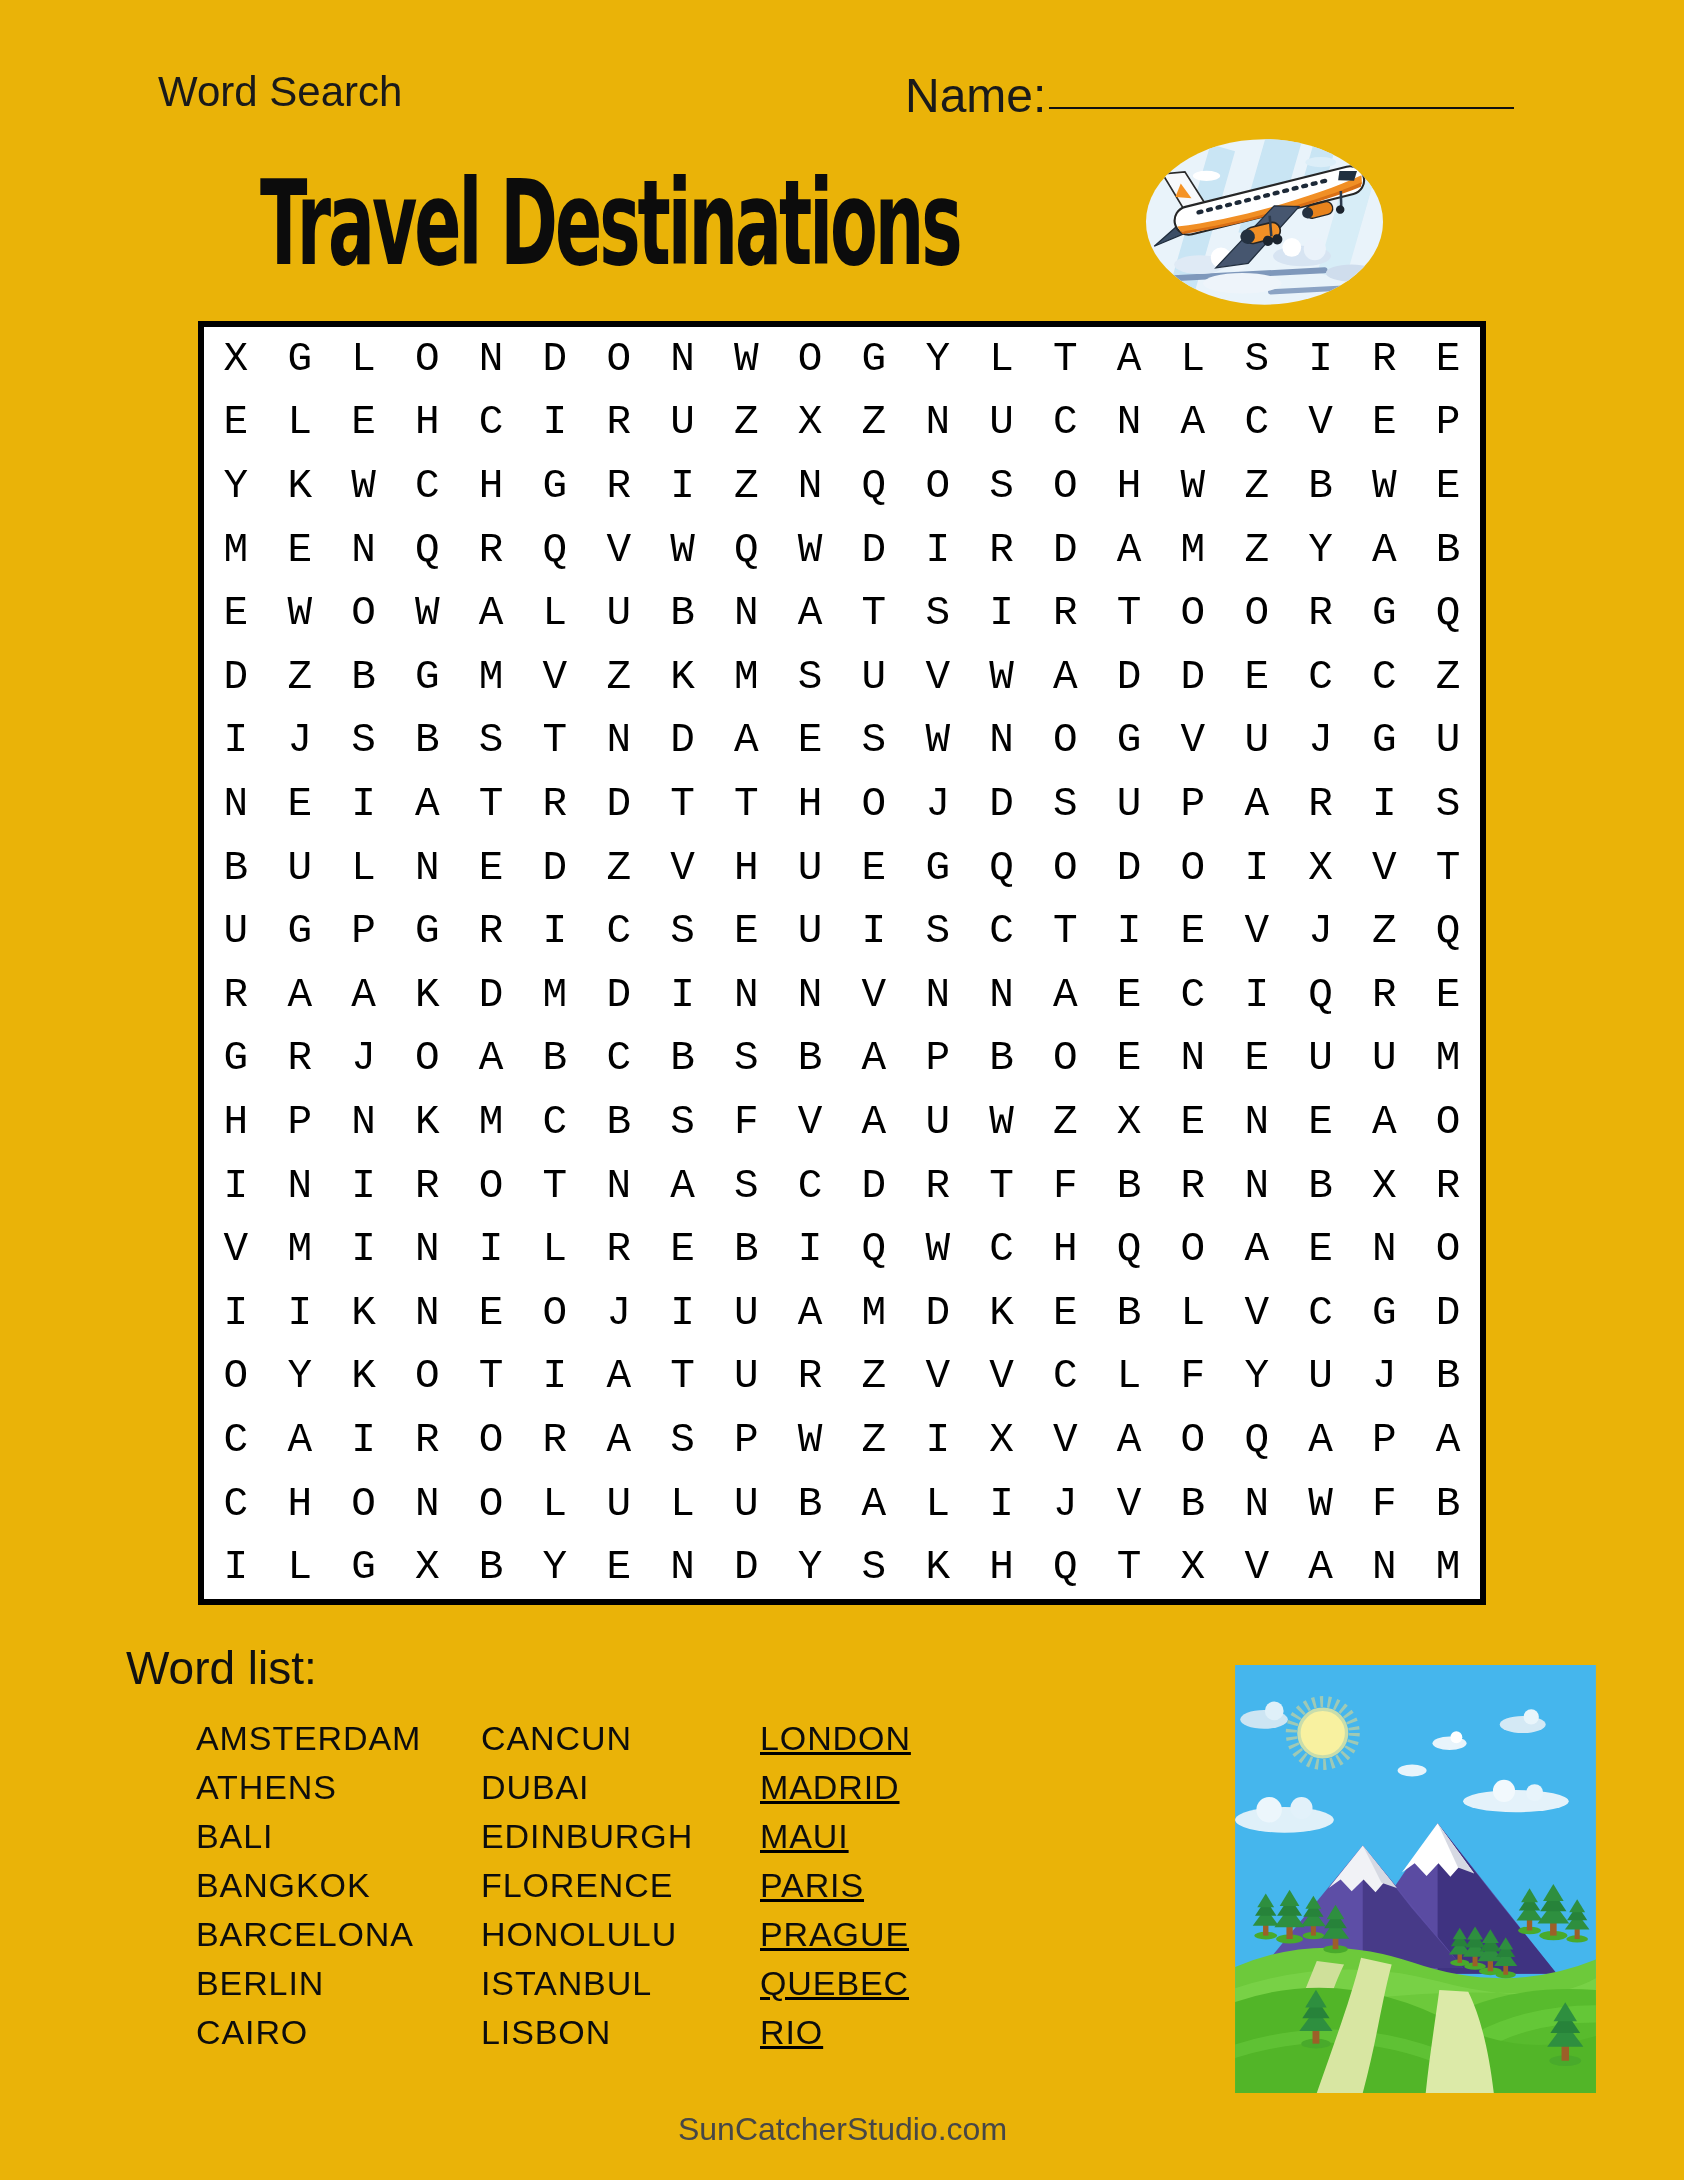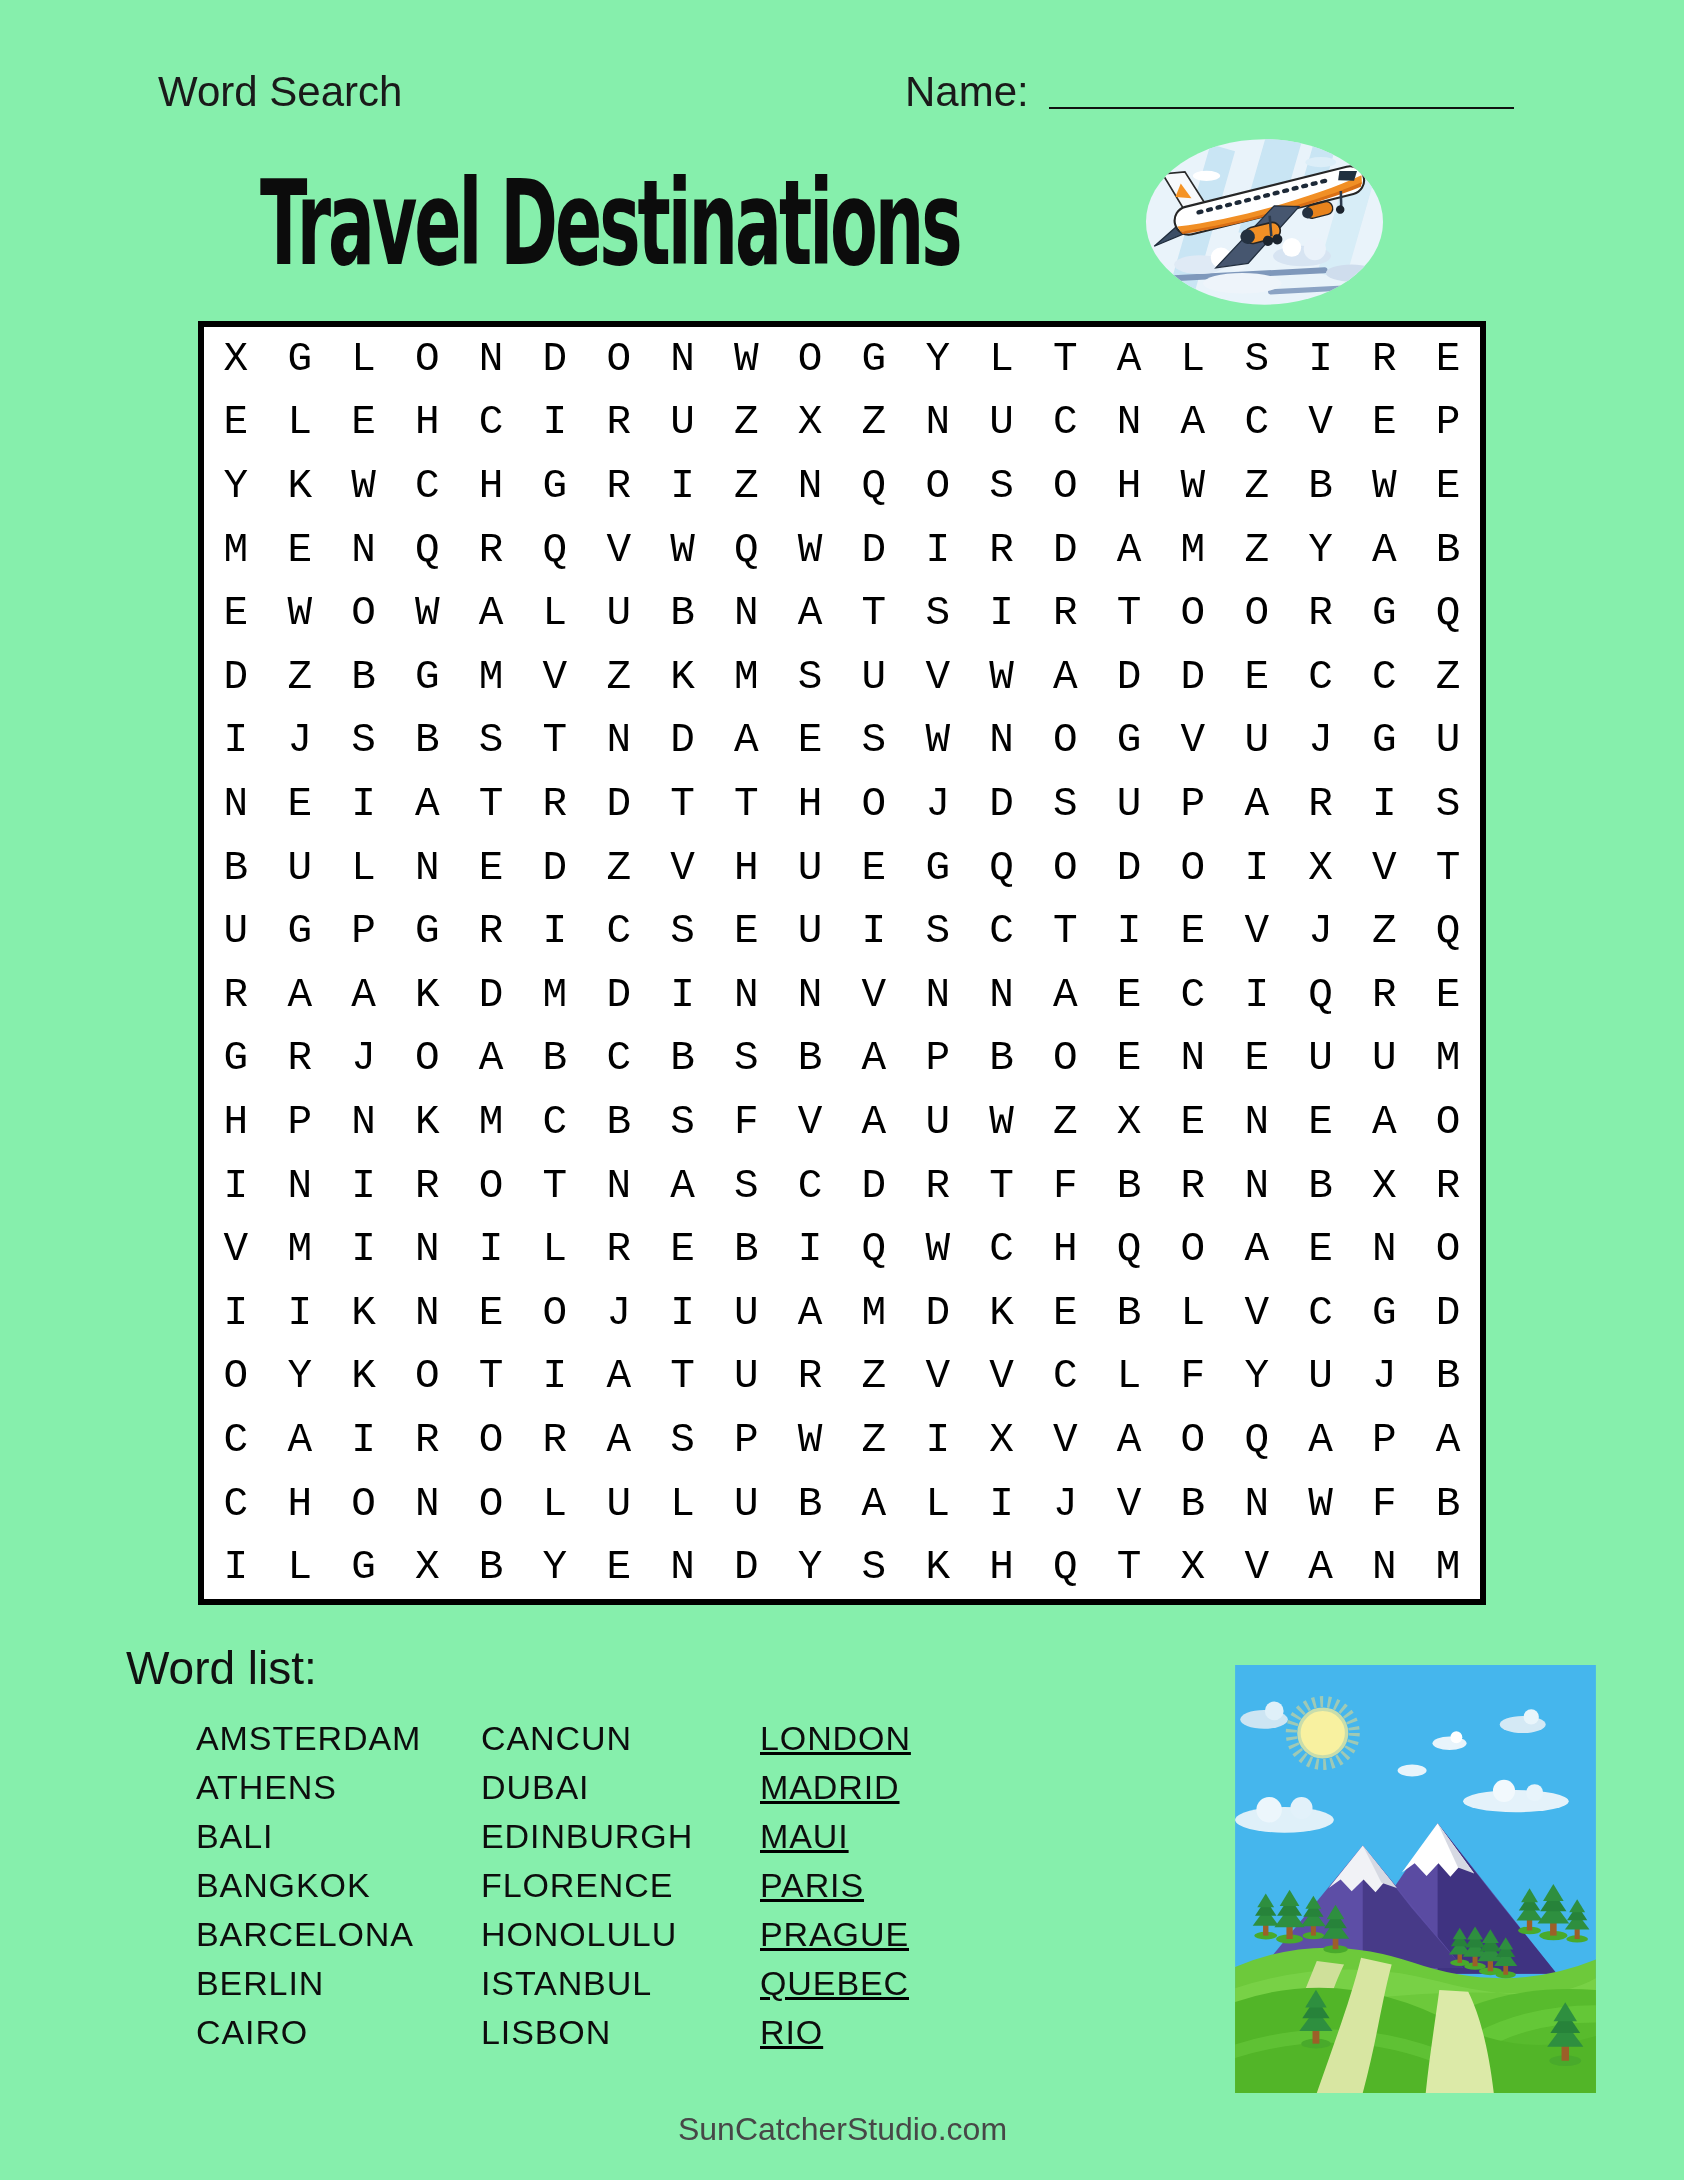--- a/index.html
+++ b/index.html
@@ -1,21 +1,21 @@
 <!DOCTYPE html>
 <html style="font-size:13.6px"><head>
 <meta charset="utf-8">
 <style>
   html,body{margin:0;padding:0;background:#ffffff;}
-  .page{position:relative;width:1685px;height:2181px;background:#86efac;overflow:hidden;
+  .page{position:relative;width:1685px;height:2181px;background:#eab308;overflow:hidden;
         font-family:"Liberation Sans",sans-serif;}
 
   
   .ws-label{position:absolute;left:158px;top:68px;font-size:42px;color:#1a1a1a;}
-  .name-label{position:absolute;left:905px;top:68px;font-size:42px;color:#1a1a1a;}
+  .name-label{position:absolute;left:905px;top:68px;font-size:48px;color:#1a1a1a;}
   .name-line{position:absolute;left:1049px;top:107px;width:465px;height:0;border-bottom:2.6px solid #111;}
 
   
   .title-wrap{position:absolute;left:260px;top:164px;}
   .title-wrap h1{margin:0;font-family:"DejaVu Sans",sans-serif;font-weight:bold;font-size:116px;
                  line-height:1.0;letter-spacing:-5.1px;color:#0c0c0c;white-space:nowrap;
                  transform:scale(0.60,1.02);transform-origin:left top;}
 
   
   .plane-art{position:absolute;left:1140px;top:128px;width:249px;height:181px;}

